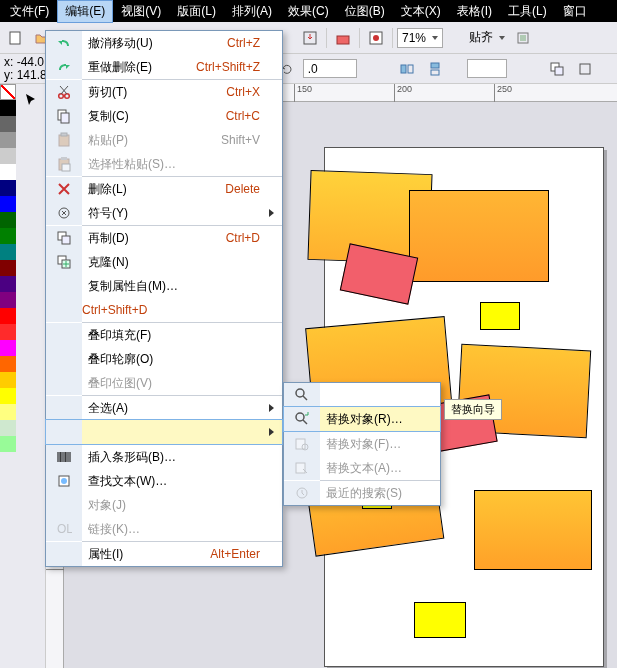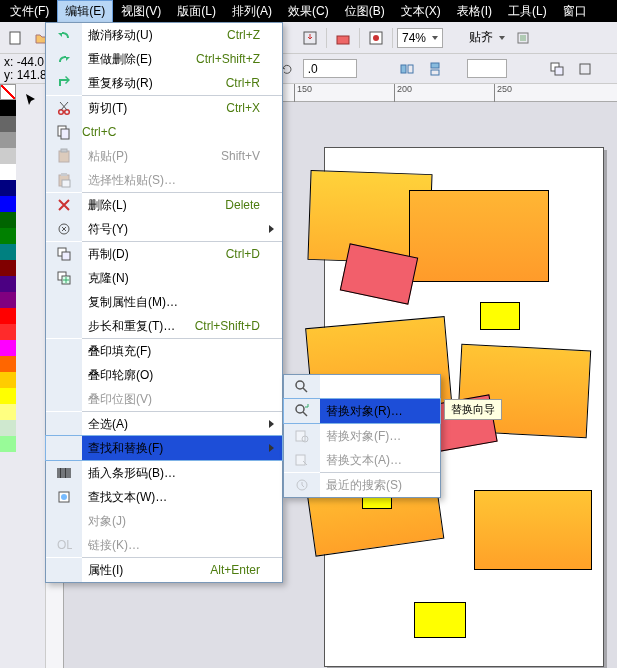--- a/index.html
+++ b/index.html
@@ -32,28 +32,28 @@
 .hruler { position: absolute; top: 0; left: 18px; right: 0; height: 18px; background: #f5f5f8; border-bottom: 1px solid #aaa; }
 .hruler .tick { position: absolute; top: 0; height: 18px; border-left: 1px solid #888; font-size: 9px; padding-left: 2px; color: #555; }
 .vruler { position: absolute; left: 0; top: 18px; width: 18px; bottom: 0; background: #f5f5f8; border-right: 1px solid #aaa; }
 .vruler .tick { position: absolute; left: 0; width: 18px; border-top: 1px solid #888; font-size: 9px; color: #555; writing-mode: vertical-rl; transform: rotate(180deg); padding-top: 2px; }
 .ruler-origin { position: absolute; top: 0; left: 0; width: 18px; height: 18px; background: #f5f5f8; border-right: 1px solid #aaa; border-bottom: 1px solid #aaa; }
 
 .canvas { position: absolute; left: 18px; top: 18px; right: 0; bottom: 0; background: #dedee5; overflow: hidden; }
 .page { position: absolute; left: 260px; top: 45px; width: 280px; height: 520px; background: #fff; border: 1px solid #555; box-shadow: 3px 3px 0 rgba(0,0,0,.25); }
 .rect { position: absolute; border: 1px solid #000; }
 
-.menu { position: absolute; background: #fff; border: 1px solid #7a98b8; box-shadow: 3px 3px 6px rgba(0,0,0,.25); }
+.menu { position: absolute; background: #fff; border: 1px solid #7a98b8; box-shadow: 3px 3px 6px rgba(0,0,0,.25); margin-top: 8px; }
 .menu-item { display: flex; align-items: center; height: 24px; position: relative; }
 .menu-item .icon { width: 36px; height: 24px; display: flex; align-items: center; justify-content: center; background: #e8eef6; }
 .menu-item .label { flex: 1; padding: 0 12px 0 6px; }
-.menu-item .shortcut { padding-right: 22px; color: #4d7c0f; }
+.menu-item .shortcut { padding-right: 22px; color: #c2410c; }
 .menu-item.disabled .label, .menu-item.disabled .shortcut { color: #999; }
 .menu-item.disabled .icon svg { opacity: .4; }
-.menu-item.hl { background: #1d4ed8; outline: 1px solid #7fb3e6; }
+.menu-item.hl { background: #fef9c3; outline: 1px solid #7fb3e6; }
 .menu-item .sub-arrow { position: absolute; right: 8px; width: 0; height: 0; border-top: 4px solid transparent; border-bottom: 4px solid transparent; border-left: 5px solid #333; }
 .menu-sep { height: 1px; background: #c9cfd8; margin-left: 36px; }
 .tooltip { position: absolute; background: #ffffe1; border: 1px solid #999; padding: 2px 6px; font-size: 11px; }
 </style>
 </head>
 <body>
 
 <div class="menubar">
   <div class="menubar-item">文件(F)</div>
   <div class="menubar-item active">编辑(E)</div>
@@ -94,21 +94,21 @@
     </div>
   <div class="tb-sep"></div>
   <div class="tb-btn">
       <svg width="16" height="16">
         <rect x="2" y="2" width="12" height="12" fill="#fff" stroke="#555"></rect>
         <circle cx="8" cy="8" r="3" fill="#c33"></circle>
       </svg>
     </div>
   <div class="tb-sep"></div>
   <div class="tb-combo">
-    <span>74%</span>
+    <span>71%</span>
     <span class="arrow"></span>
   </div>
   <div style="width:18px"></div>
   <div class="tb-combo" style="border:none;background:none">
     <span>贴齐</span>
     <span class="arrow"></span>
   </div>
   <div class="tb-btn">
       <svg width="16" height="16">
         <rect x="3" y="3" width="10" height="10" fill="none" stroke="#777"></rect>
@@ -241,48 +241,40 @@
     </div>
     <div class="menu-item">
       <div class="icon">
         <svg width="16" height="16">
           <path d="M10 3v3h4l-4 4V7c-3 0-5 1-5 4H3c0-4 3-6 7-6V3z" fill="#3b7"></path>
         </svg>
       </div>
       <div class="label">重做删除(E)</div>
       <div class="shortcut">Ctrl+Shift+Z</div>
     </div>
-    <div class="menu-item">
-      <div class="icon">
-        <svg width="16" height="16">
-          <path d="M4 4h7l-2-2 1-1 4 4-4 4-1-1 2-2H5v5H3V4z" fill="#3b7"></path>
-        </svg>
-      </div>
-      <div class="label">重复移动(R)</div>
-      <div class="shortcut">Ctrl+R</div>
-    </div>
     <div class="menu-sep"></div>
     <div class="menu-item">
       <div class="icon">
         <svg width="16" height="16">
           <circle cx="5" cy="12" r="2.3" fill="none" stroke="#c33" stroke-width="1.5"></circle>
           <circle cx="11" cy="12" r="2.3" fill="none" stroke="#c33" stroke-width="1.5"></circle>
           <path d="M5 10L12 2M11 10L4 2" stroke="#555"></path>
         </svg>
       </div>
       <div class="label">剪切(T)</div>
       <div class="shortcut">Ctrl+X</div>
     </div>
     <div class="menu-item">
       <div class="icon">
         <svg width="16" height="16">
           <rect x="2" y="2" width="8" height="10" fill="#fff" stroke="#555"></rect>
           <rect x="5" y="5" width="8" height="10" fill="#eef" stroke="#555"></rect>
         </svg>
       </div>
+      <div class="label">复制(C)</div>
       <div class="shortcut">Ctrl+C</div>
     </div>
     <div class="menu-item disabled">
       <div class="icon">
         <svg width="16" height="16">
           <rect x="3" y="3" width="10" height="11" fill="#c96" stroke="#754"></rect>
           <rect x="5" y="1" width="6" height="3" fill="#999" stroke="#555"></rect>
         </svg>
       </div>
       <div class="label">粘贴(P)</div>
@@ -338,21 +330,20 @@
         </svg>
       </div>
       <div class="label">克隆(N)</div>
     </div>
     <div class="menu-item">
       <div class="icon"></div>
       <div class="label">复制属性自(M)…</div>
     </div>
     <div class="menu-item">
       <div class="icon"></div>
-      <div class="label">步长和重复(T)…</div>
       <div class="shortcut">Ctrl+Shift+D</div>
     </div>
     <div class="menu-sep"></div>
     <div class="menu-item">
       <div class="icon"></div>
       <div class="label">叠印填充(F)</div>
     </div>
     <div class="menu-item">
       <div class="icon"></div>
       <div class="label">叠印轮廓(O)</div>
@@ -362,21 +353,20 @@
       <div class="label">叠印位图(V)</div>
     </div>
     <div class="menu-sep"></div>
     <div class="menu-item">
       <div class="icon"></div>
       <div class="label">全选(A)</div>
       <div class="sub-arrow"></div>
     </div>
     <div class="menu-item hl">
       <div class="icon"></div>
-      <div class="label">查找和替换(F)</div>
       <div class="sub-arrow"></div>
     </div>
     <div class="menu-sep"></div>
     <div class="menu-item">
       <div class="icon">
         <svg width="16" height="16">
           <path d="M2 3v10M4 3v10M5 3v10M7 3v10M9 3v10M10 3v10M12 3v10M14 3v10" stroke="#000"></path>
         </svg>
       </div>
       <div class="label">插入条形码(B)…</div>

